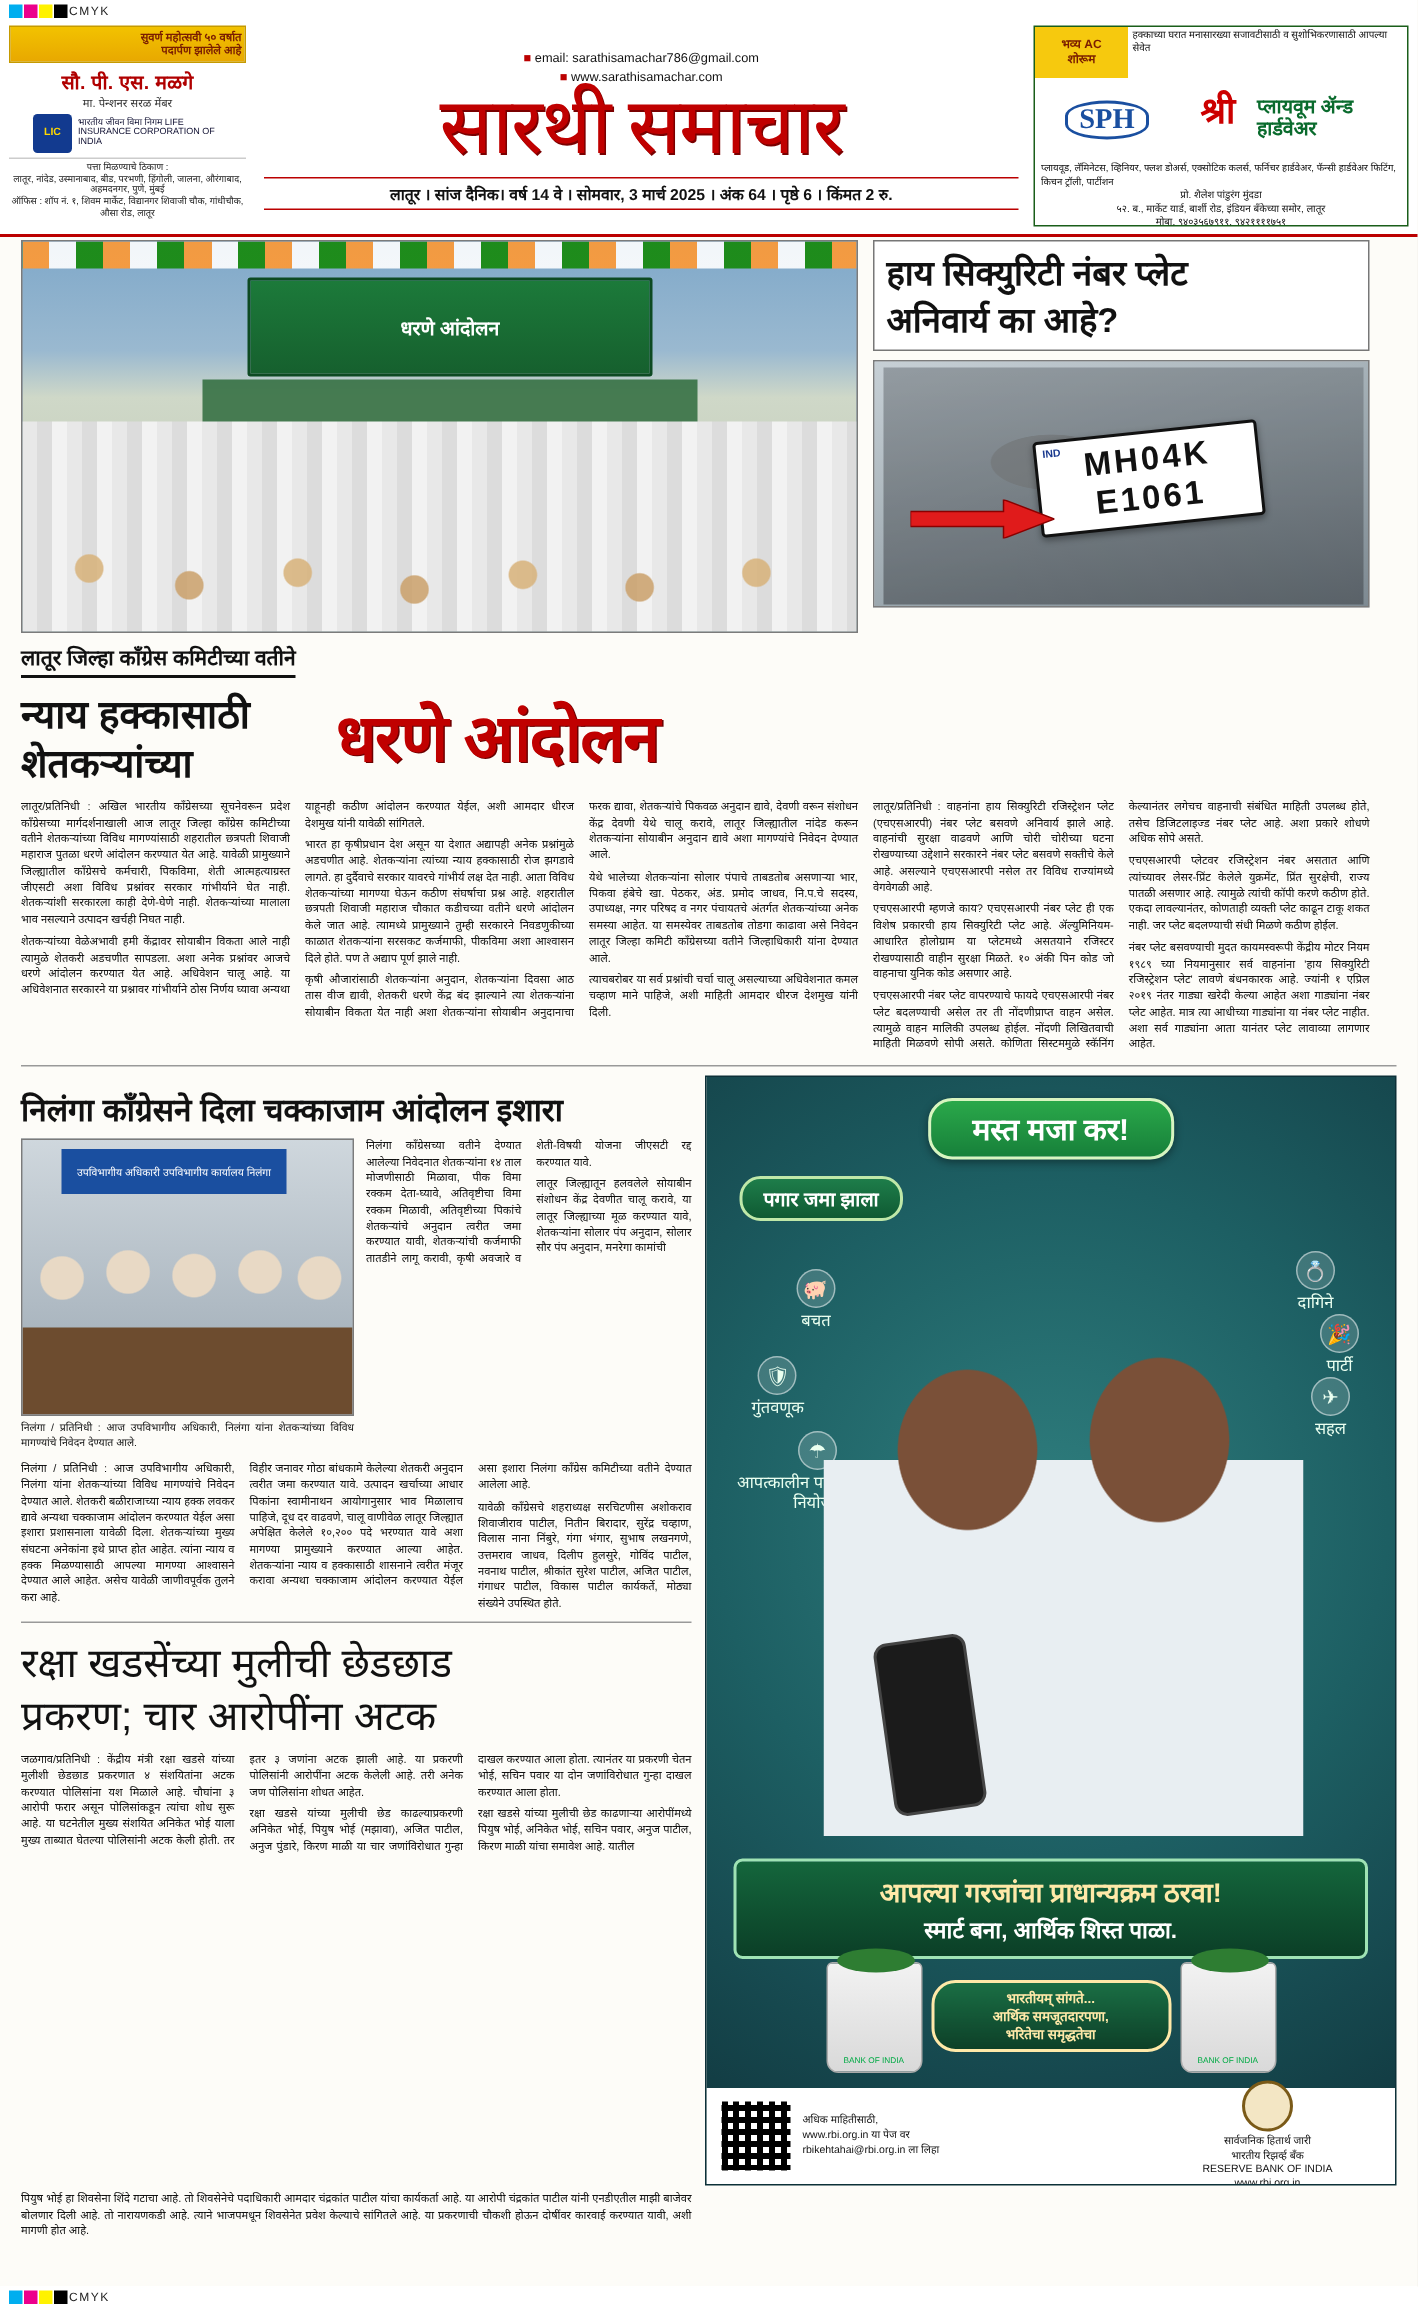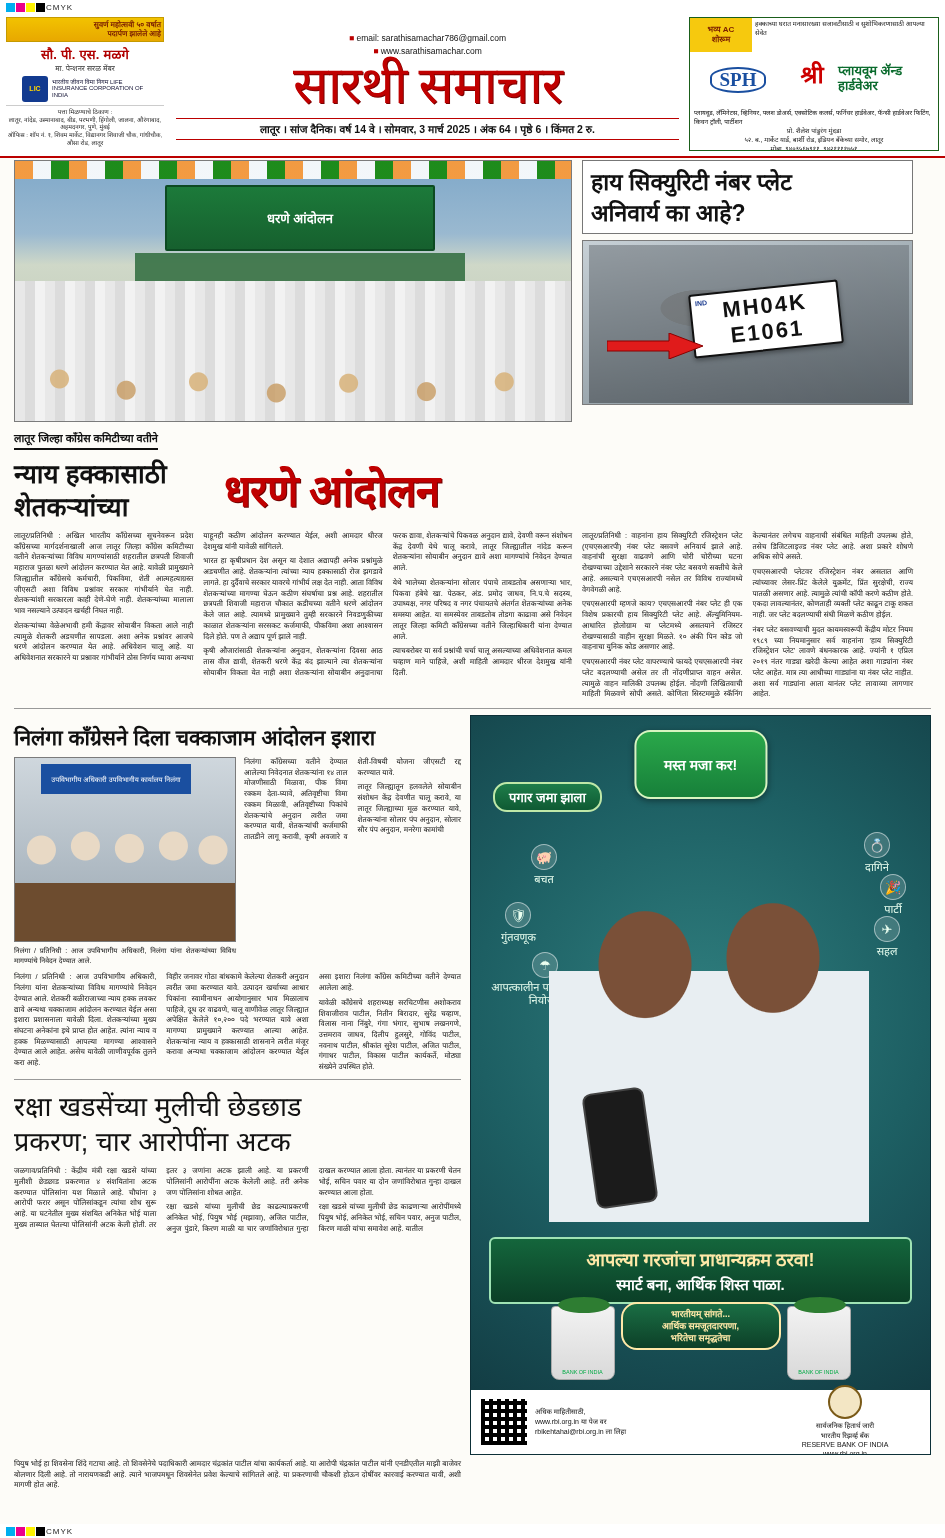--- a/index.html
+++ b/index.html
@@ -161,21 +161,21 @@
     border:2px solid #111; border-radius:3px; transform:rotate(-6deg);
     display:flex; flex-direction:column; align-items:center; justify-content:center;
     font-family:"Liberation Sans",sans-serif; font-weight:bold; font-size:22px; letter-spacing:2px;
     color:#111; box-shadow:0 2px 5px rgba(0,0,0,.4);
   }
   .pp-ind { position:absolute; left:4px; top:4px; font-size:7px; letter-spacing:0; color:#1a3a8f;}
   .pp-arrow { position:absolute; left:24px; top:92px; width:96px; height:26px; }
 
   
   .cap-bar { margin-top:6px; }
-  .cap-text { font-size:11px; font-weight:bold; color:#111; border-bottom:2px solid #111; padding-bottom:3px; display:inline-block;}
+  .cap-text { font-size:14px; font-weight:bold; color:#111; border-bottom:2px solid #111; padding-bottom:3px; display:inline-block;}
 
   
   .big-head { display:flex; align-items:center; gap:10px; margin-top:8px; }
   .bh-left { font-size:26px; font-weight:bold; line-height:1.25; color:#111; width:200px;}
   .bh-right { font-size:44px; font-weight:bold; color:#c00000; line-height:1; letter-spacing:-1px;
     text-shadow:1px 1px 0 #6d0000;}
 
   
   .cols { column-gap:10px; font-size:7.4px; line-height:1.45; text-align:justify; color:#111; }
   .cols p { margin:0 0 4px 0; }
@@ -200,21 +200,21 @@
 
   
   .rbi-ad {
     width:466px; height:740px; position:relative; overflow:hidden;
     background:radial-gradient(circle at 50% 40%, #2f7e7e 0%, #1d5f63 45%, #10343c 100%);
     border:1px solid #0d3038; color:#fff;
   }
   .rbi-top-ribbon{
     position:absolute; left:50%; transform:translateX(-50%); top:14px;
     background:linear-gradient(180deg,#2aa84a,#17803a); border:2px solid #d8f5c0;
-    border-radius:16px; padding:23px 28px; font-size:14px; font-weight:bold; color:#fff;
+    border-radius:16px; padding:5px 28px; font-size:20px; font-weight:bold; color:#fff;
     box-shadow:0 2px 6px rgba(0,0,0,.4);
   }
   .rbi-chip{
     position:absolute; background:linear-gradient(180deg,#1e7d4a,#0f5a33); border:2px solid #bfe8a8;
     border-radius:14px; padding:4px 14px; font-size:13px; font-weight:bold; color:#fff;
   }
   .chip-pagar{ left:22px; top:66px; }
   .rbi-ico { position:absolute; font-size:11px; color:#eafff0; text-align:center; line-height:1.2;}
   .ico-bachat{ left:60px; top:128px;}
   .ico-guntavnuk{ left:30px; top:186px;}
@@ -249,21 +249,21 @@
   .rbi-cups{
     position:absolute; left:50%; transform:translateX(-50%); bottom:74px; width:300px; height:82px;
     display:flex; justify-content:space-between; align-items:flex-end;
   }
   .cup{ width:64px; height:74px; background:linear-gradient(180deg,#f2f2f2,#d9d9d9);
     border:1px solid #aaa; border-radius:4px 4px 8px 8px; position:relative; color:#0a4; font-size:5.5px;
     display:flex; align-items:flex-end; justify-content:center; padding-bottom:4px; text-align:center;}
   .cup:before{content:""; position:absolute; left:6px; top:-10px; width:52px; height:16px;
     background:#2e7d32; border-radius:50%;}
   .rbi-scroll{
-    position:absolute; left:50%; transform:translateX(-50%); bottom:104px; width:160px;
+    position:absolute; left:50%; transform:translateX(-50%); bottom:88px; width:160px;
     background:linear-gradient(180deg,#1a6e44,#0d4028); border:2px solid #ffe9a8; border-radius:16px;
     text-align:center; padding:4px 6px; font-size:9px; line-height:1.35; color:#ffe9a8; font-weight:bold;
   }
   .rbi-footer{
     position:absolute; left:0; bottom:0; width:100%; height:64px; background:#fff; color:#111;
     display:flex; align-items:center; padding:6px 10px; font-size:7px;
   }
   .qr{ width:46px; height:46px; background:
     repeating-linear-gradient(90deg,#000 0 4px,#fff 4px 8px),
     repeating-linear-gradient(0deg,#000 0 4px,#fff 4px 8px);

